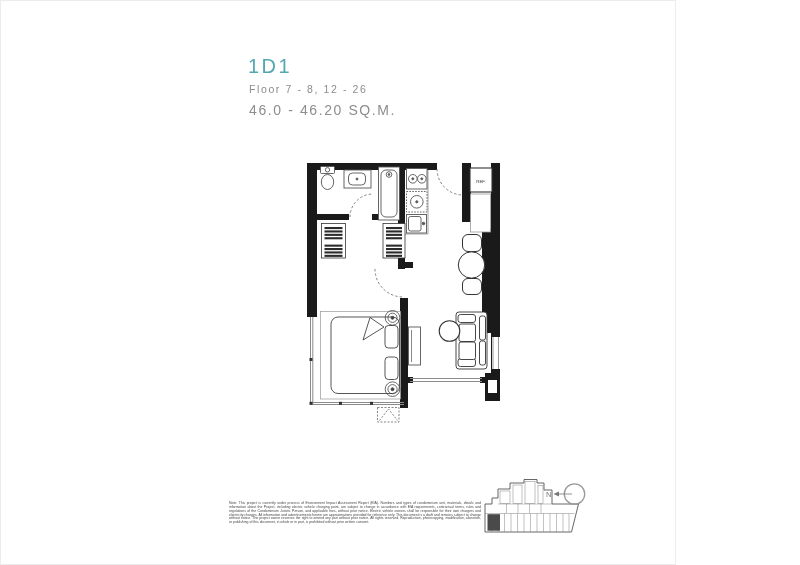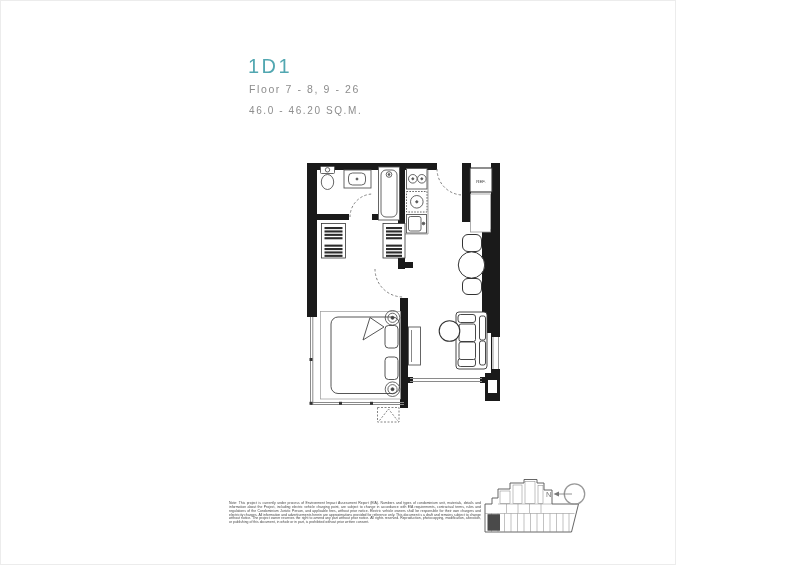--- a/index.html
+++ b/index.html
@@ -12,38 +12,38 @@
     position:absolute;left:247px;top:55px;
     font-size:20px;line-height:20px;font-weight:500;
     color:#52a7b1;letter-spacing:2.5px;
   }
   .floor-range{
     position:absolute;left:248px;top:83px;
     font-size:10.5px;line-height:11px;color:#8d8d8d;letter-spacing:1.6px;
   }
   .area-range{
     position:absolute;left:248px;top:104px;
-    font-size:10px;line-height:11px;color:#8d8d8d;letter-spacing:1.6px;text-align:right;
+    font-size:14px;line-height:11px;color:#8d8d8d;letter-spacing:1.6px;text-align:right;
   }
   .disclaimer{position:absolute;left:228px;top:500px;width:252px;height:34px;overflow:visible;}
   .disclaimer-inner{
     width:504px;font-size:6.9px;line-height:7.6px;color:#474747;
     transform:scale(0.5);transform-origin:0 0;text-align:justify;
   }
   .plan-svg{position:absolute;left:300px;top:148px;}
   .keyplan-svg{position:absolute;left:478px;top:472px;}
   svg text{font-family:"Liberation Sans",sans-serif;}
 </style>
 </head>
 <body>
 
 <div class="page">
 
   <div class="unit-code">1D1</div>
-  <div class="floor-range">Floor 7 - 8, 9 - 26</div>
+  <div class="floor-range">Floor 7 - 8, 12 - 26</div>
   <div class="area-range">46.0 - 46.20 SQ.M.</div>
 
   <svg class="plan-svg" width="210" height="284" viewBox="300 148 210 284">
 
     <g fill="#1a1a1a" stroke="none">
       <rect x="306" y="162" width="130" height="7"></rect>
       <rect x="306" y="162" width="10" height="154"></rect>
       <rect x="461" y="162" width="9" height="59"></rect>
       <rect x="490" y="162" width="9" height="210"></rect>
       <rect x="481" y="228" width="9" height="104"></rect>

